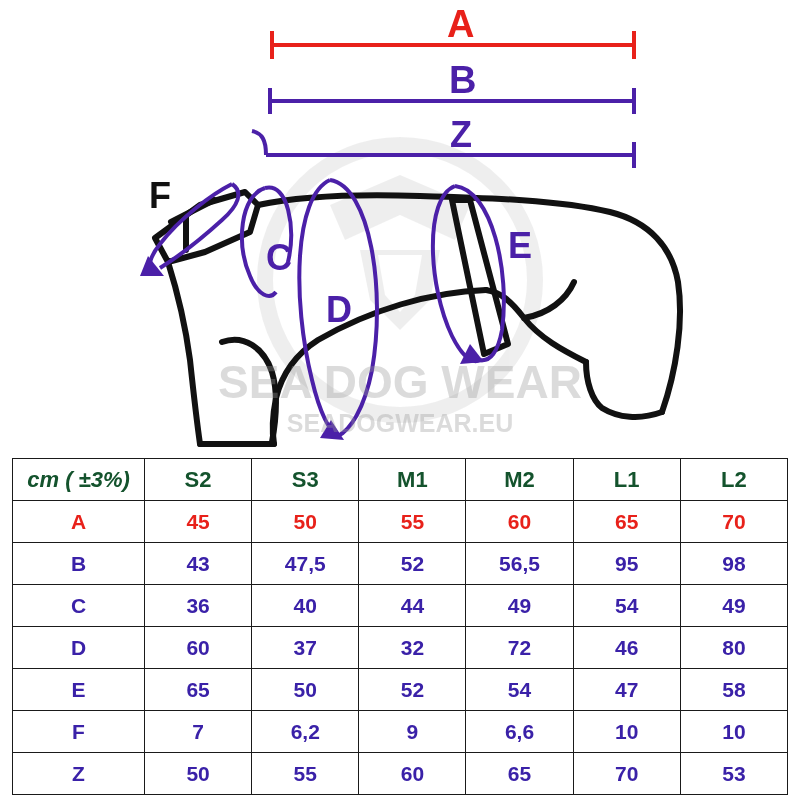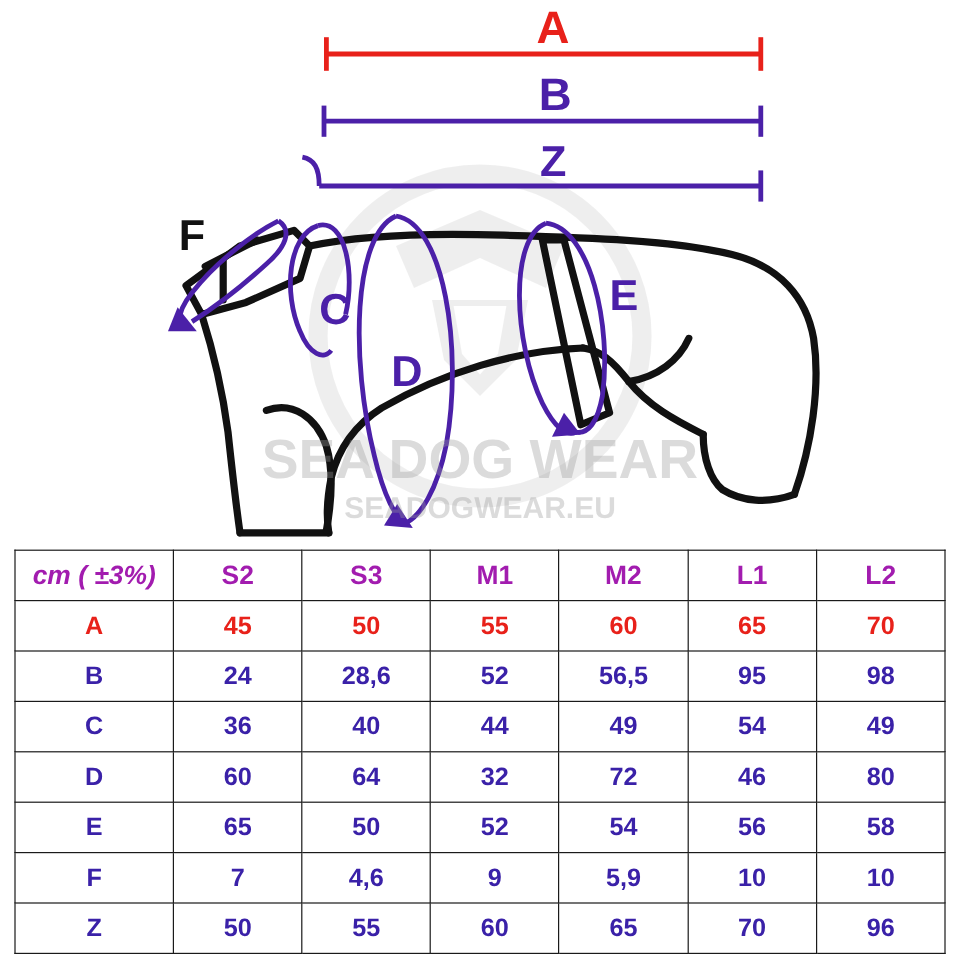--- a/index.html
+++ b/index.html
@@ -58,21 +58,21 @@
     text-align: center;
     vertical-align: middle;
     height: 41px;
     font-family: "Liberation Sans", sans-serif;
     font-weight: bold;
     font-size: 21px;
     padding: 0;
   }
   table.sizes thead th {
     font-size: 22px;
-    color: #a21caf;
+    color: #14532d;
   }
   th.unit-cell {
     font-style: italic;
     font-weight: normal;
     font-size: 15px;
     color: #111111;
   }
   col.rowhead { width: 132px; }
   .row-A td, .row-A th { color: #e8211a; }
   .row-p td, .row-p th { color: #3a21a8; }
@@ -201,69 +201,69 @@
           <td class="rowlabel">A</td>
           <td>45</td>
           <td>50</td>
           <td>55</td>
           <td>60</td>
           <td>65</td>
           <td>70</td>
         </tr>
         <tr class="row-p">
           <td class="rowlabel">B</td>
-          <td>24</td>
-          <td>28,6</td>
+          <td>43</td>
+          <td>47,5</td>
           <td>52</td>
           <td>56,5</td>
           <td>95</td>
           <td>98</td>
         </tr>
         <tr class="row-p">
           <td class="rowlabel">C</td>
           <td>36</td>
           <td>40</td>
           <td>44</td>
           <td>49</td>
           <td>54</td>
           <td>49</td>
         </tr>
         <tr class="row-p">
           <td class="rowlabel">D</td>
           <td>60</td>
-          <td>64</td>
+          <td>37</td>
           <td>32</td>
           <td>72</td>
           <td>46</td>
           <td>80</td>
         </tr>
         <tr class="row-p">
           <td class="rowlabel">E</td>
           <td>65</td>
           <td>50</td>
           <td>52</td>
           <td>54</td>
-          <td>56</td>
+          <td>47</td>
           <td>58</td>
         </tr>
         <tr class="row-p">
           <td class="rowlabel">F</td>
           <td>7</td>
-          <td>4,6</td>
+          <td>6,2</td>
           <td>9</td>
-          <td>5,9</td>
+          <td>6,6</td>
           <td>10</td>
           <td>10</td>
         </tr>
         <tr class="row-p">
           <td class="rowlabel">Z</td>
           <td>50</td>
           <td>55</td>
           <td>60</td>
           <td>65</td>
           <td>70</td>
-          <td>96</td>
+          <td>53</td>
         </tr>
       </tbody>
     </table>
   </div>
 
 </div>
 
 </body></html>

